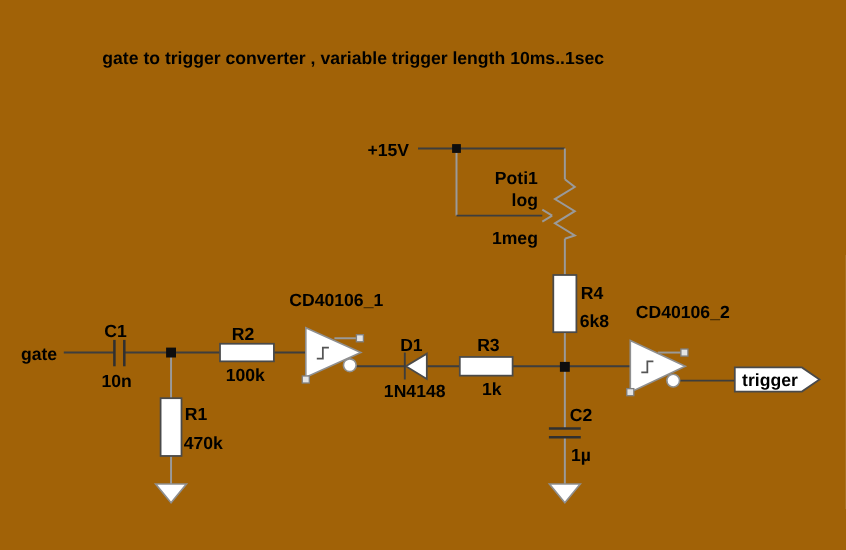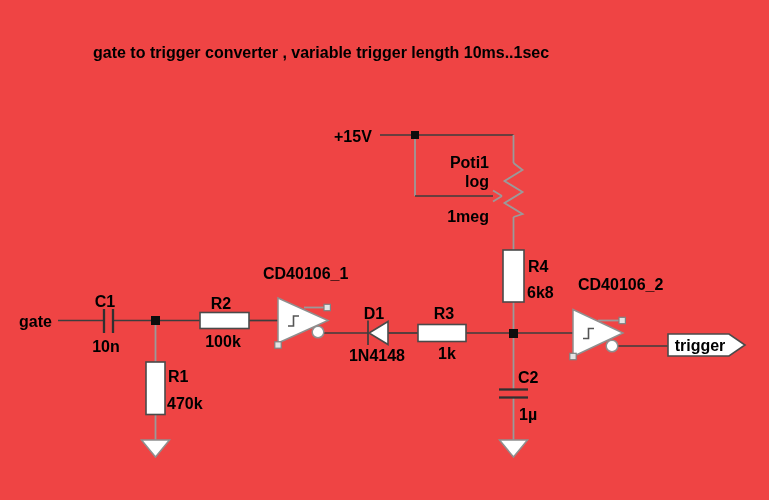--- a/index.html
+++ b/index.html
@@ -1,16 +1,16 @@
 <!DOCTYPE html>
 <html><head>
 <meta charset="utf-8">
 <style>
   html,body{margin:0;padding:0;background:#ffffff;}
-  .stage{position:relative;width:769px;height:500px;background:#ef4444;overflow:hidden;}
+  .stage{position:relative;width:769px;height:500px;background:#a16207;overflow:hidden;}
   .t{font-family:"Liberation Sans",sans-serif;font-weight:bold;font-size:16px;fill:#000000;}
   .tm{text-anchor:middle;}
   .te{text-anchor:end;}
   .wh{stroke:#3d3d3d;stroke-width:1.7;fill:none;}
   .wv{stroke:#9a9a9a;stroke-width:1.8;fill:none;}
   .sym{stroke:#8f8f8f;stroke-width:1.5;fill:#ffffff;}
   .comp{stroke:#4a4a4a;stroke-width:1.6;fill:#ffffff;}
   .plate{stroke:#303030;stroke-width:2.3;fill:none;}
   .hyst{stroke:#555555;stroke-width:1.6;fill:none;}
   .pin{stroke:#808080;stroke-width:1.2;fill:#e4e4e4;}

